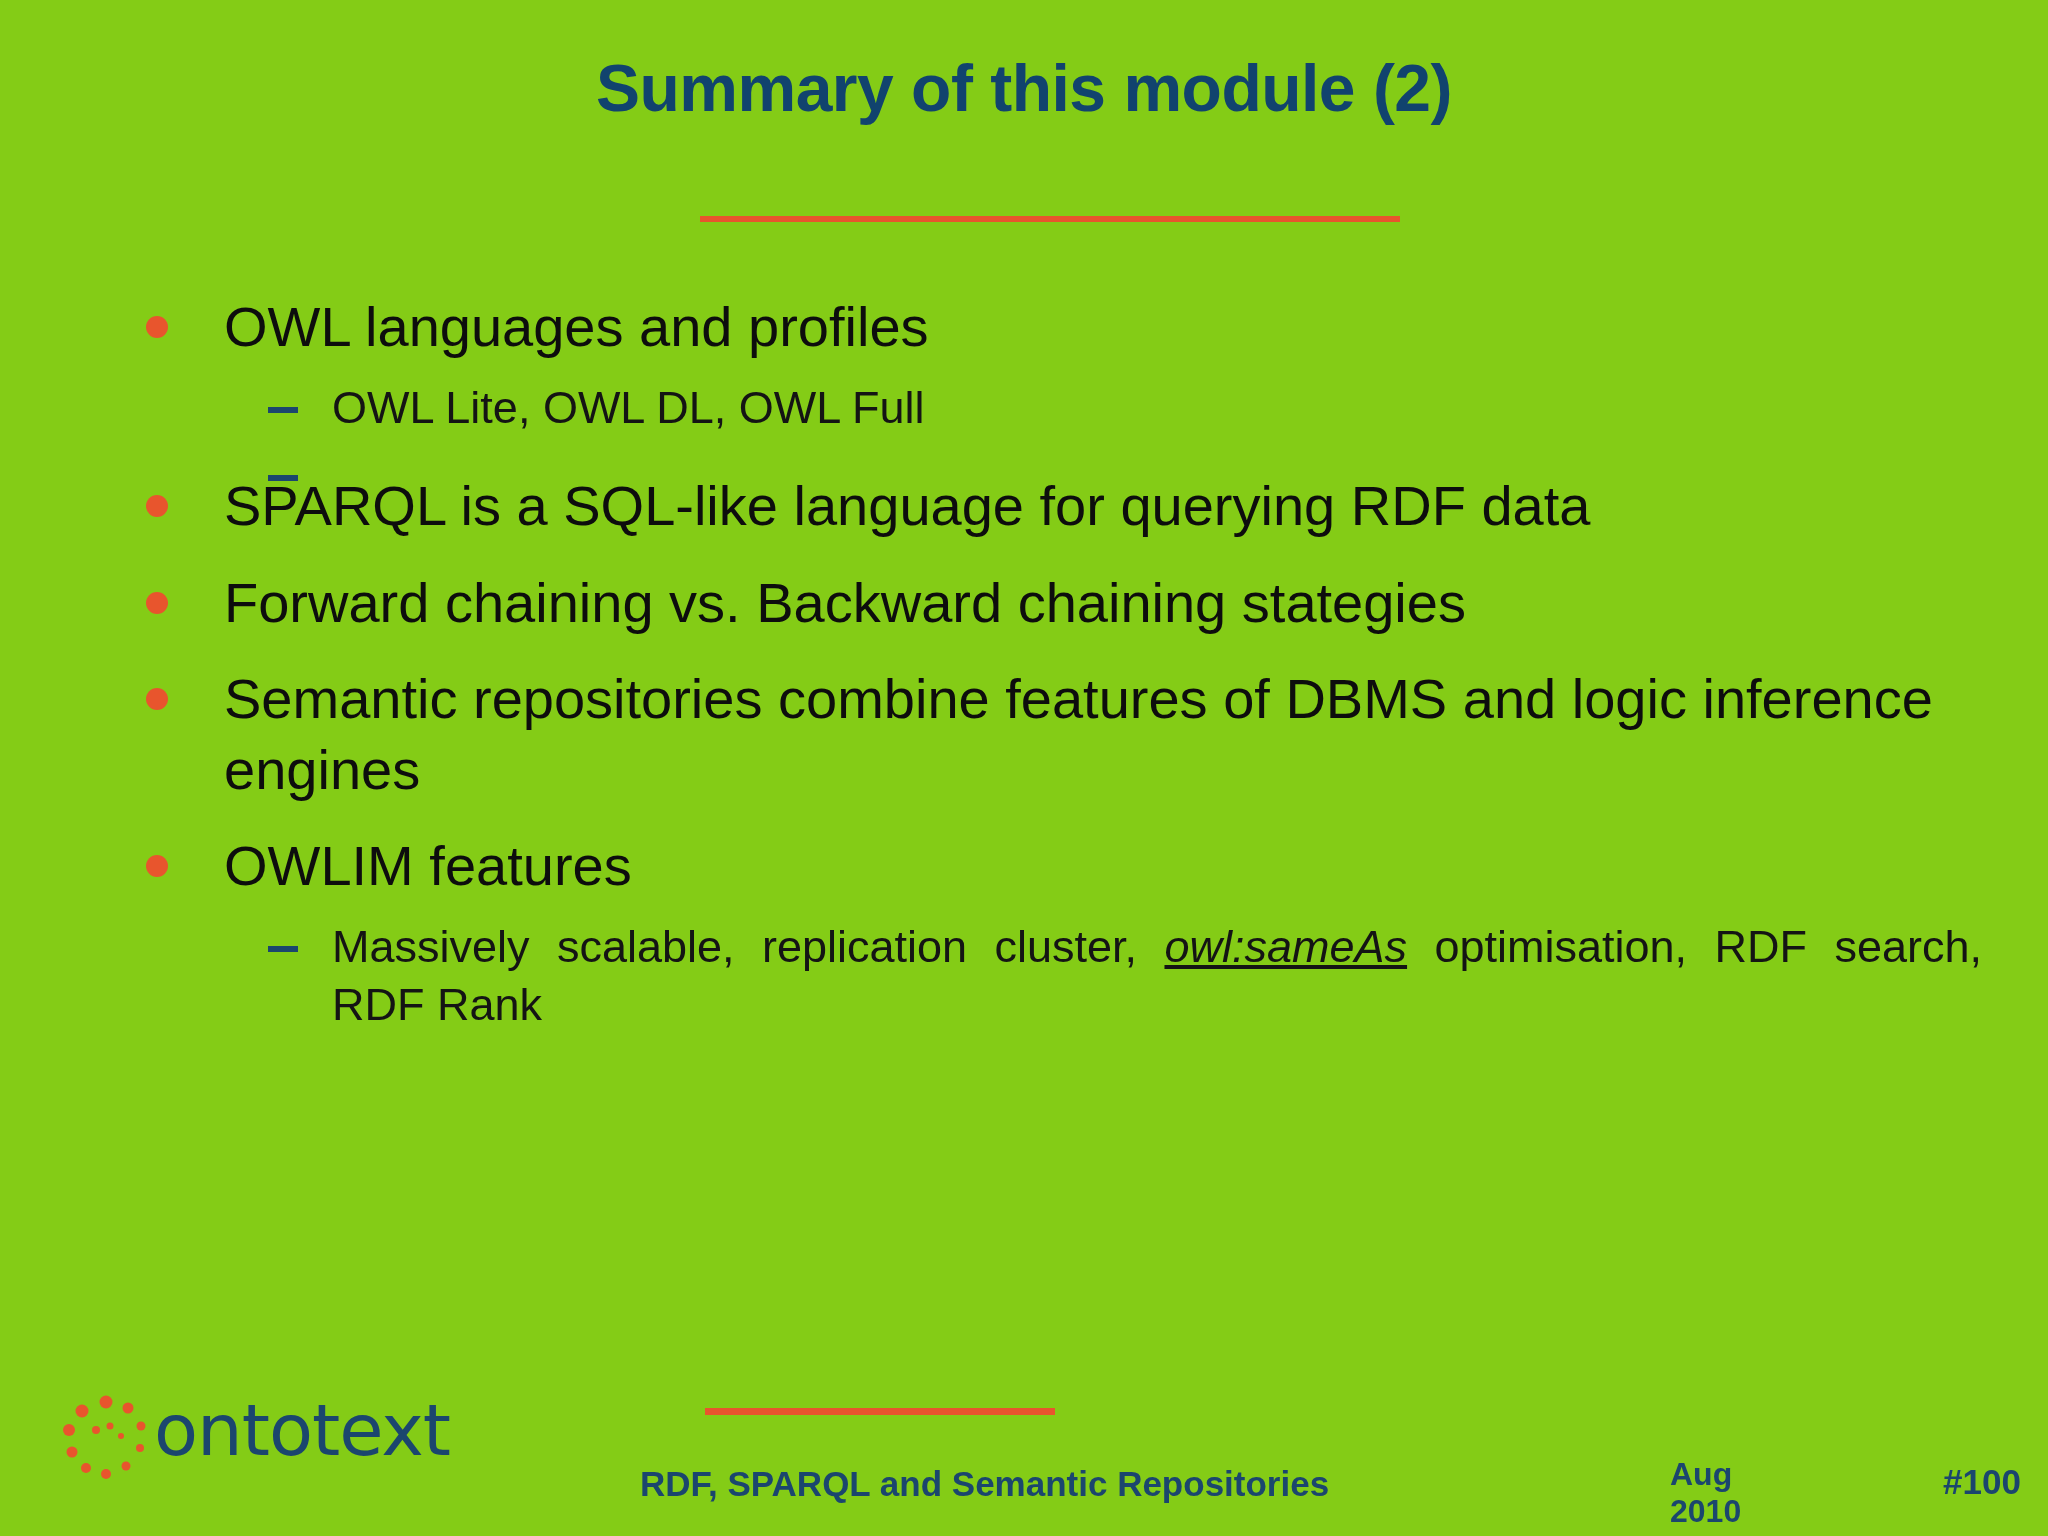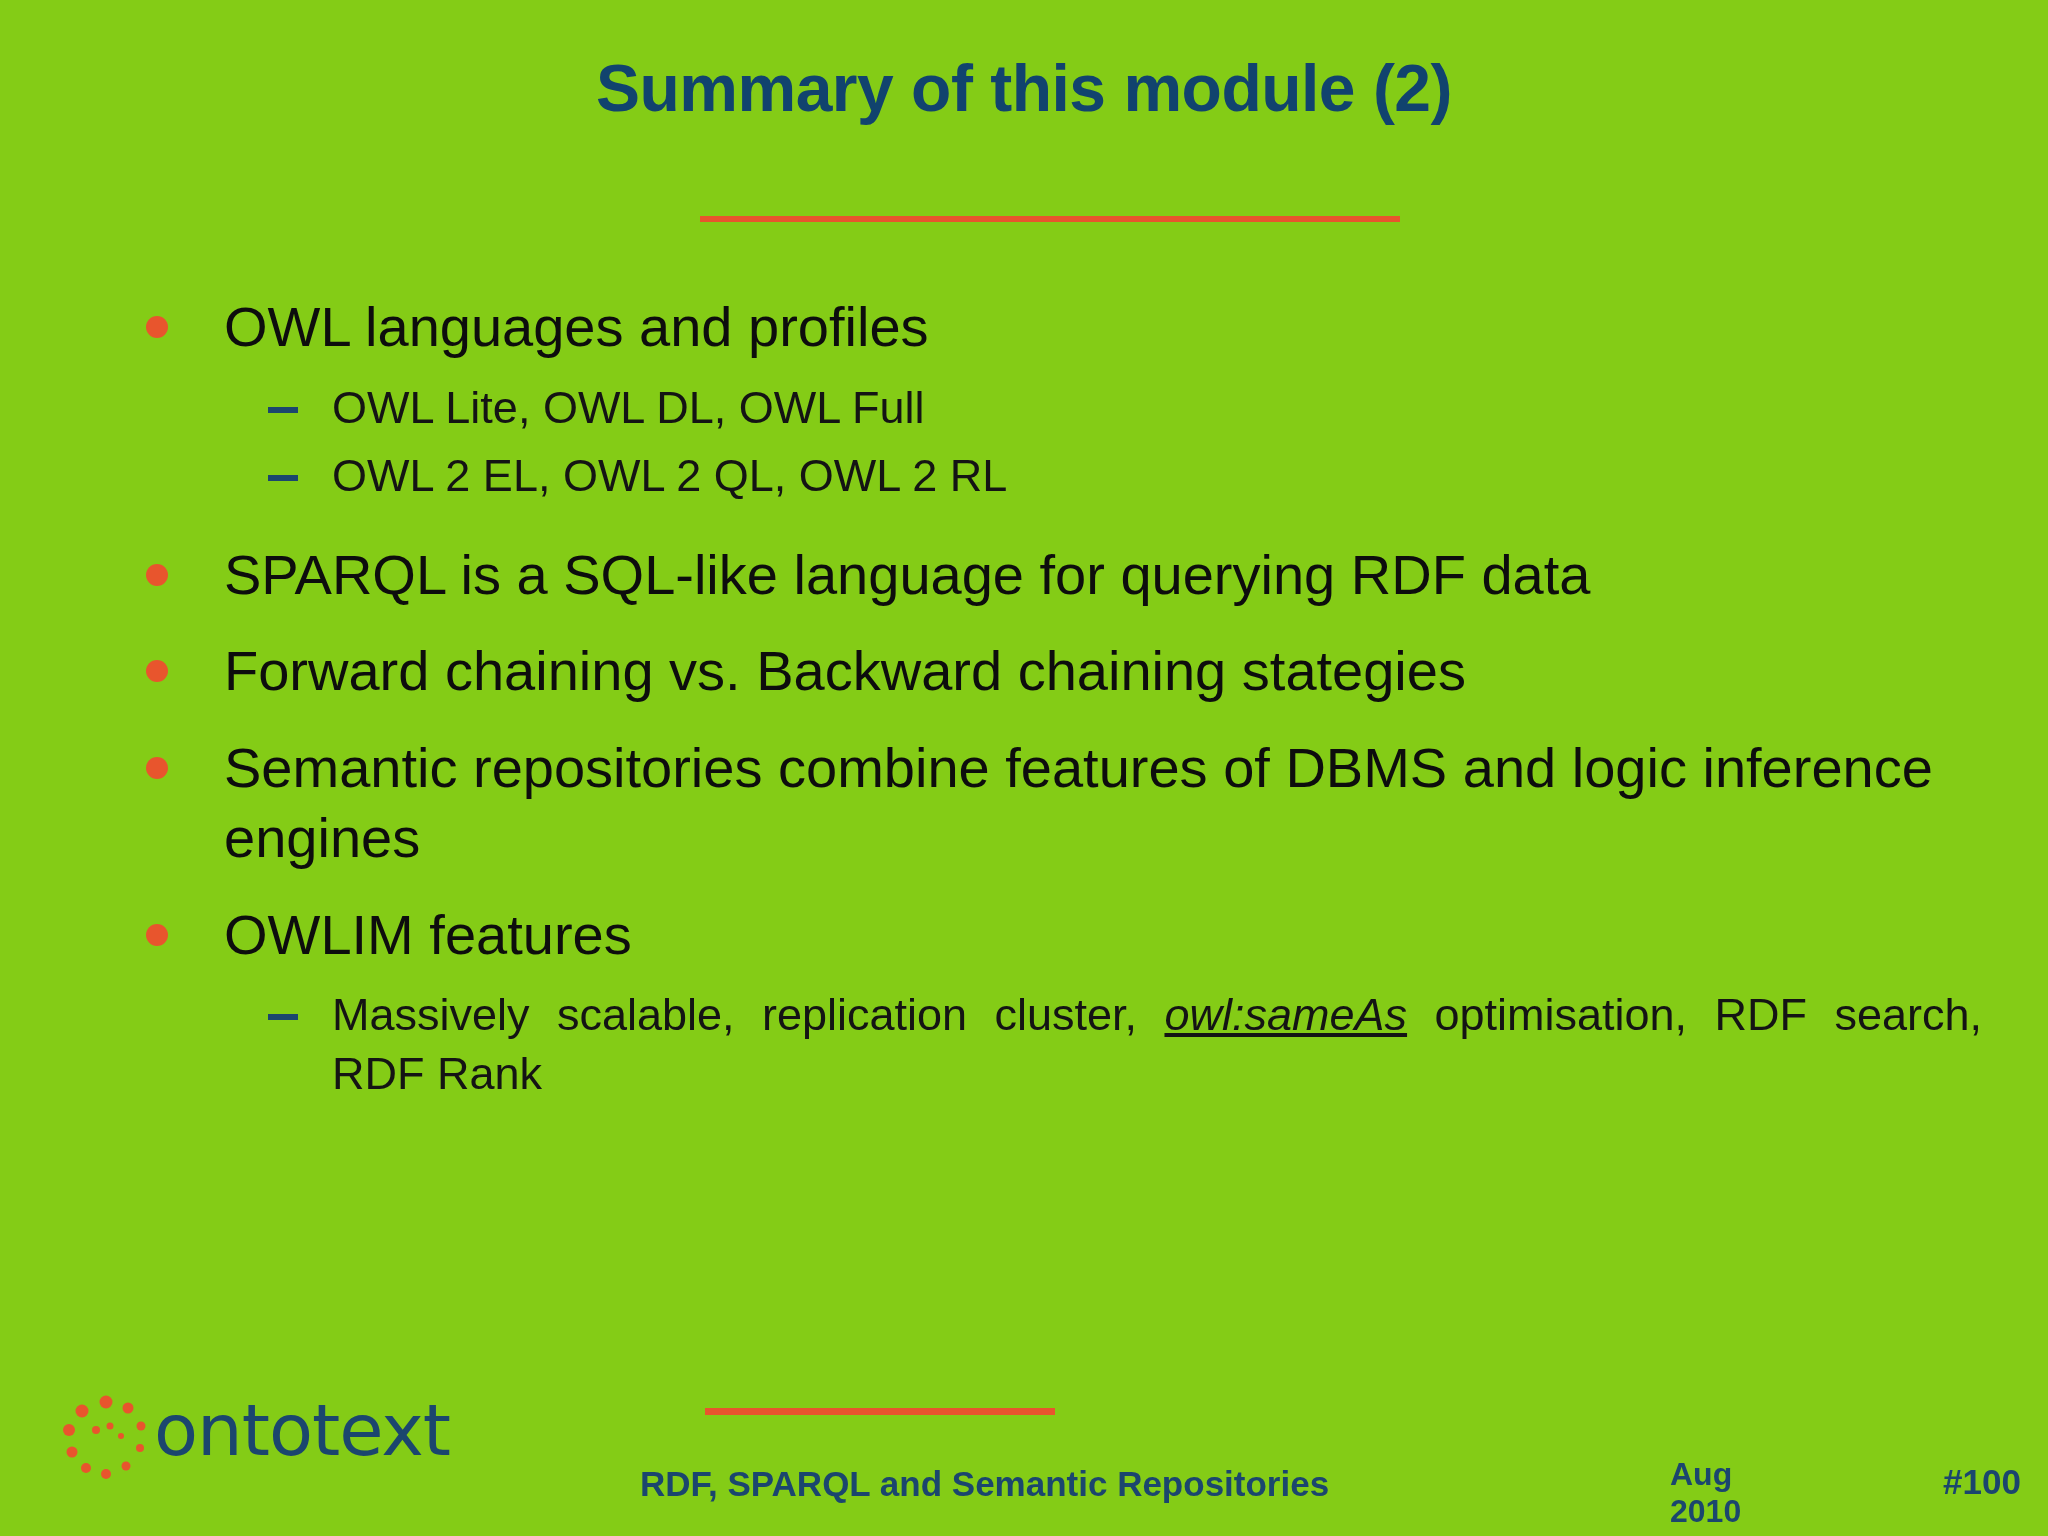--- a/index.html
+++ b/index.html
@@ -190,21 +190,20 @@
       <span class="dot"></span>
       <span>OWL languages and profiles</span>
     </div>
     <div class="sub-wrap">
       <div class="bullet-l2">
         <span class="dash"></span>
         <span>OWL Lite, OWL DL, OWL Full</span>
       </div>
       <div class="bullet-l2">
         <span class="dash"></span>
-        <span>OWL 2 EL, OWL 2 QL, OWL 2 RL</span>
       </div>
     </div>
 
     <div class="bullet-l1 gap-top-lg">
       <span class="dot"></span>
       <span>SPARQL is a SQL-like language for querying RDF data</span>
     </div>
 
     <div class="bullet-l1 gap-top-md">
       <span class="dot"></span>

